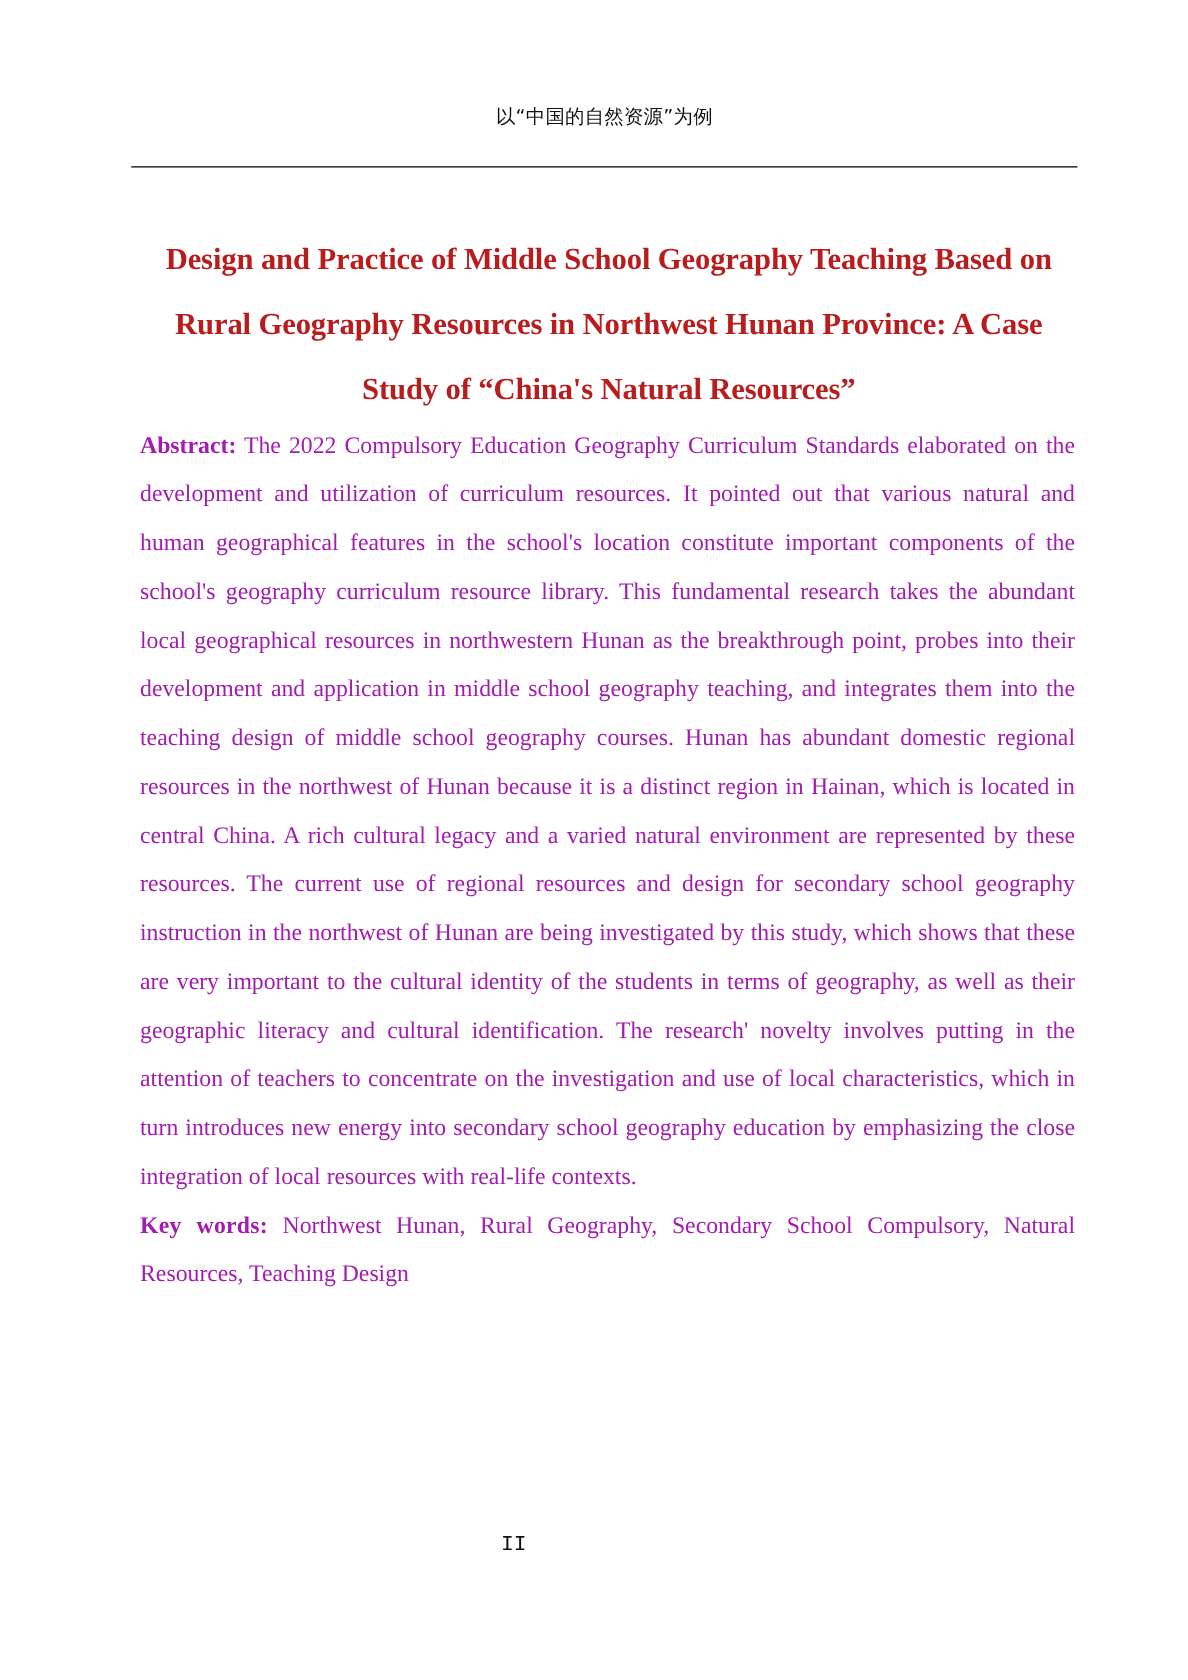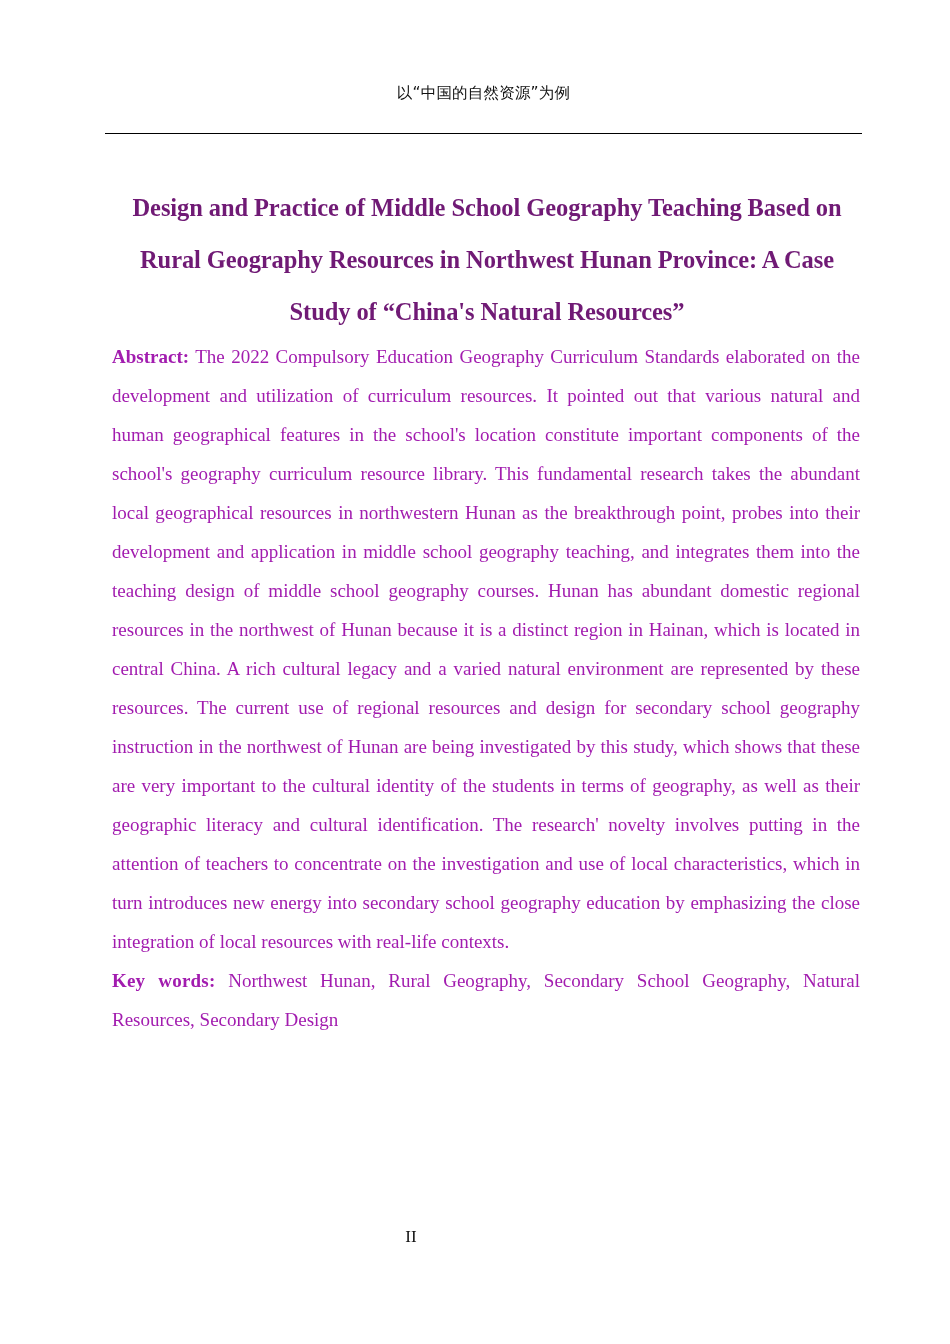--- a/index.html
+++ b/index.html
@@ -49,21 +49,21 @@
   .title {
     position: absolute;
     left: 113px;
     top: 166px;
     width: 748px;
     text-align: center;
     font-family: "Liberation Serif", "DejaVu Serif", serif;
     font-weight: bold;
     font-size: 24.5px;
     line-height: 52px;
-    color: #701a75;
+    color: #b91c1c;
     letter-spacing: -0.1px;
   }
 
   
   .abstract-block {
     position: absolute;
     left: 112px;
     top: 337px;
     width: 748px;
   }
@@ -95,38 +95,38 @@
   
   .page-number {
     position: absolute;
     left: 0;
     top: 1226px;
     width: 822px;
     text-align: center;
     font-size: 17px;
     line-height: 22px;
     color: #111111;
-    font-family: Liberation Serif, serif;
+    font-family: Liberation Mono, monospace;
   }
 </style>
 </head>
 <body>
 
 <div class="page">
 
   <div class="header">
     <div class="header-line">以“中国的自然资源”为例</div>
   </div>
   <div class="header-rule"></div>
 
   <h1 class="title">Design and Practice of Middle School Geography Teaching Based on Rural Geography Resources in Northwest Hunan Province: A Case Study of “China's Natural Resources”</h1>
 
   <div class="abstract-block">
 
     <p class="para"><span class="lbl">Abstract:</span><span> The 2022 Compulsory Education Geography Curriculum Standards elaborated on the development and utilization of curriculum resources. It pointed out that various natural and human geographical features in the school's location constitute important components of the school's geography curriculum resource library. This fundamental research takes the abundant local geographical resources in northwestern Hunan as the breakthrough point, probes into their development and application in middle school geography teaching, and integrates them into the teaching design of middle school geography courses. Hunan has abundant domestic regional resources in the northwest of Hunan because it is a distinct region in Hainan, which is located in central China. A rich cultural legacy and a varied natural environment are represented by these resources. The current use of regional resources and design for secondary school geography instruction in the northwest of Hunan are being investigated by this study, which shows that these are very important to the cultural identity of the students in terms of geography, as well as their geographic literacy and cultural identification. The research' novelty involves putting in the attention of teachers to concentrate on the investigation and use of local characteristics, which in turn introduces new energy into secondary school geography education by emphasizing the close integration of local resources with real-life contexts.</span></p>
 
-    <p class="para keywords"><span class="kw-label">Key words:</span><span> Northwest Hunan, Rural Geography, Secondary School Geography, Natural Resources, Secondary Design</span></p>
+    <p class="para keywords"><span class="kw-label">Key words:</span><span> Northwest Hunan, Rural Geography, Secondary School Compulsory, Natural Resources, Teaching Design</span></p>
 
   </div>
 
   <div class="page-number">II</div>
 
 </div>
 
 </body></html>

